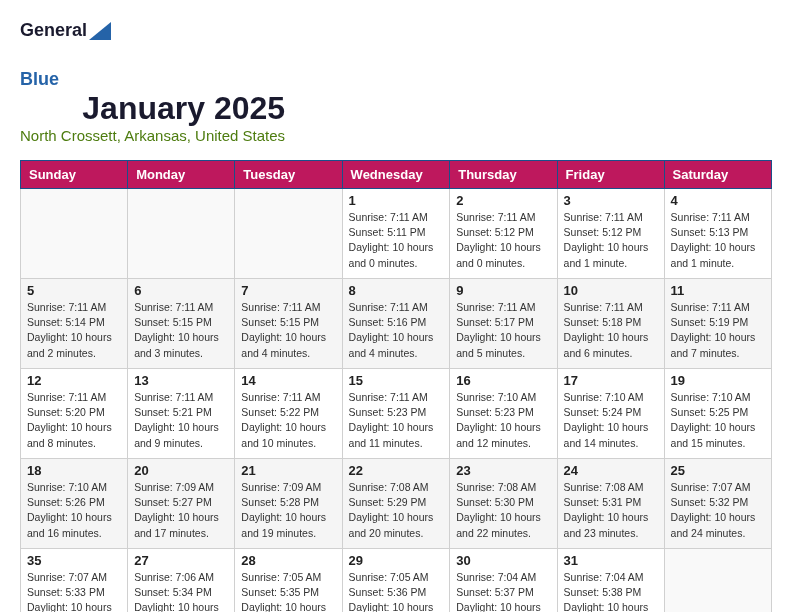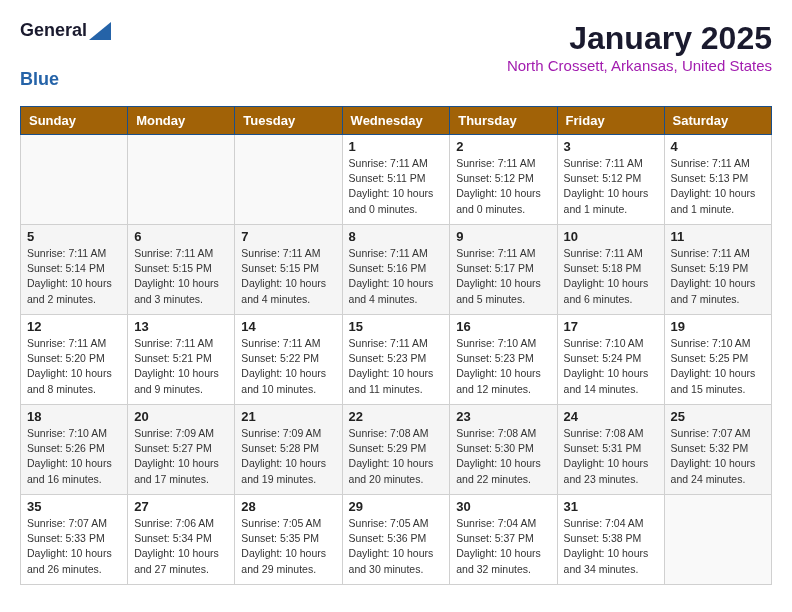--- a/index.html
+++ b/index.html
@@ -8,45 +8,46 @@
       background: #fff;
       width: 792px;
       min-height: 612px;
       padding: 20px;
     }
     .header-area {
       display: flex;
       justify-content: space-between;
       align-items: flex-start;
       margin-bottom: 16px;
+      flex-direction: column;
     }
     .logo {
       display: flex;
       flex-direction: column;
       align-items: flex-start;
     }
     .title-area {
       text-align: right;
     }
     .month-title {
       font-size: 32px;
       font-weight: bold;
       color: #1a1a2e;
     }
     .location {
       font-size: 15px;
-      color: #a21caf;
+      color: #4d7c0f;
     }
     .calendar-table {
       width: 100%;
       border-collapse: collapse;
       border: 1px solid #ccc;
     }
     .calendar-table th {
-      background-color: #a16207;
+      background-color: #be185d;
       color: white;
       text-align: left;
       padding: 6px 8px;
       font-size: 13px;
       font-weight: bold;
       border: 1px solid #1a4f8a;
     }
     .calendar-table td {
       vertical-align: top;
       border: 1px solid #d0d0d0;

